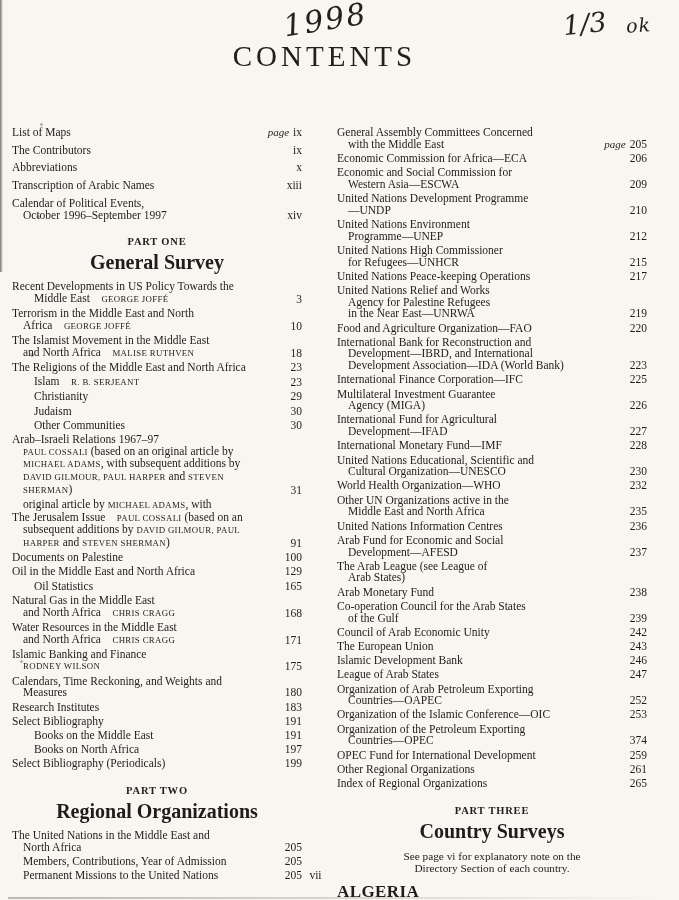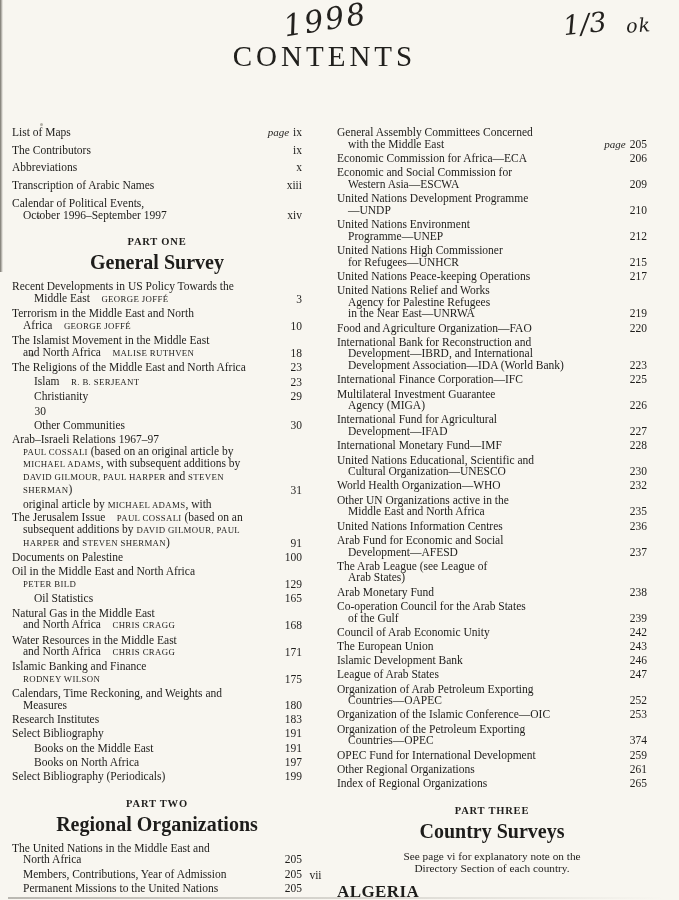--- a/index.html
+++ b/index.html
@@ -135,20 +135,23 @@
           </div>
           <div class="epage">23</div>
         </div>
         <div class="entry">
           <div class="etext">
             <div class="line i2"><span>Christianity</span></div>
           </div>
           <div class="epage">29</div>
         </div>
         <div class="entry">
+          <div class="etext">
+            <div class="line i2"><span>Judaism</span></div>
+          </div>
           <div class="epage">30</div>
         </div>
         <div class="entry">
           <div class="etext">
             <div class="line i2"><span>Other Communities</span></div>
           </div>
           <div class="epage">30</div>
         </div>
         <div class="entry">
           <div class="etext">
@@ -170,21 +173,20 @@
         </div>
         <div class="entry">
           <div class="etext">
             <div class="line"><span>Documents on Palestine</span></div>
           </div>
           <div class="epage">100</div>
         </div>
         <div class="entry">
           <div class="etext">
             <div class="line"><span>Oil in the Middle East and North Africa</span></div>
-            <div class="line i1"><span class="sc">PETER BILD</span></div>
           </div>
           <div class="epage">129</div>
         </div>
         <div class="entry">
           <div class="etext">
             <div class="line i2"><span>Oil Statistics</span></div>
           </div>
           <div class="epage">165</div>
         </div>
         <div class="entry">

